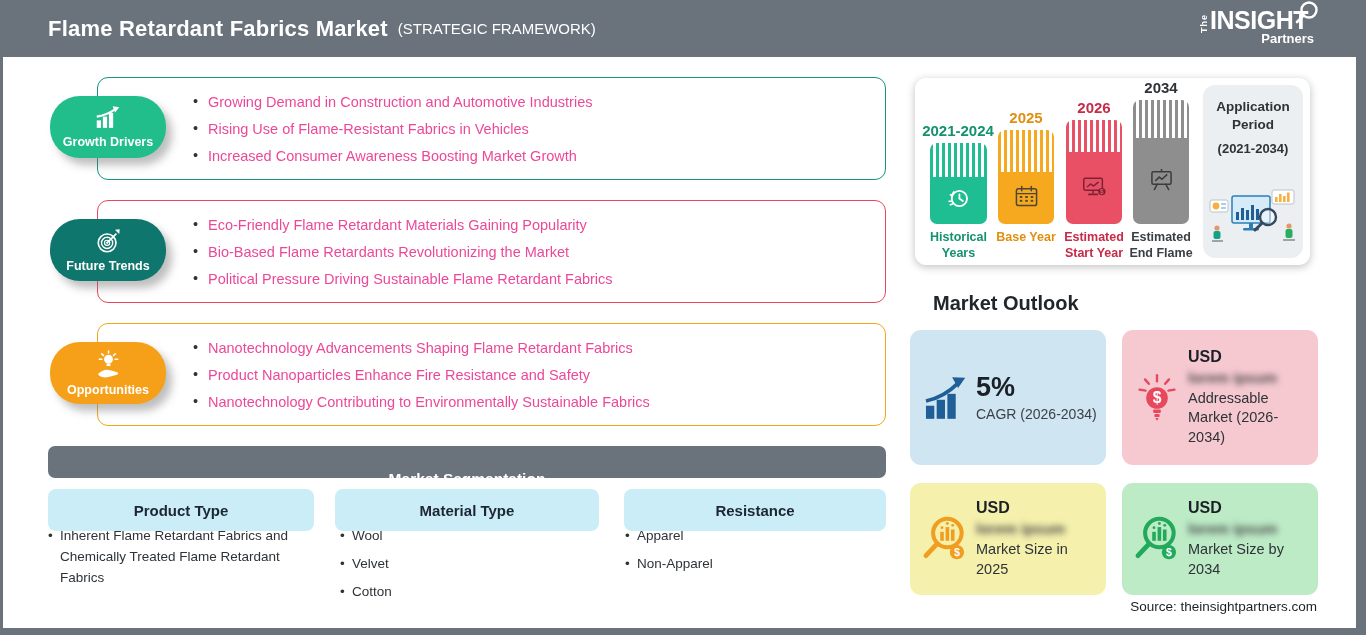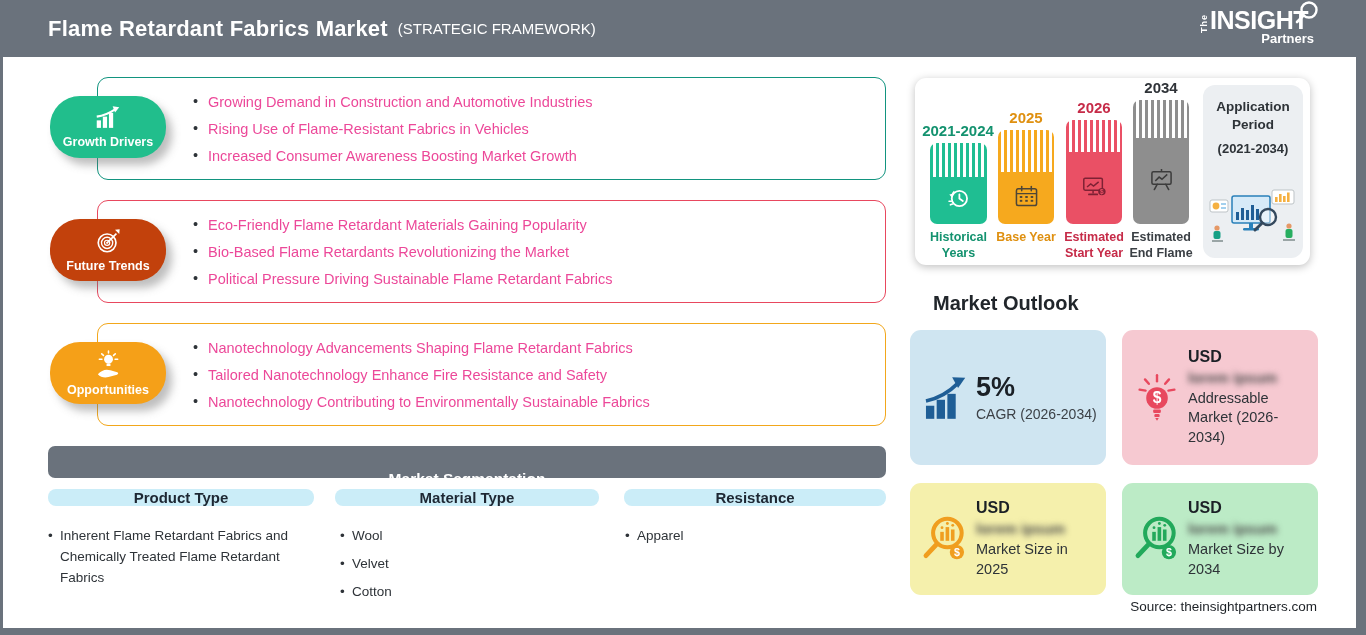--- a/index.html
+++ b/index.html
@@ -42,32 +42,32 @@
   .sec-box.orange { top:323px; border:1.6px solid #F2A71B; }
   .sec-item { position:relative; padding-left:15px; font-size:14.5px; color:#ec4899; }
   .sec-item::before { content:"•"; position:absolute; left:0; top:-1px; color:#2E3338; }
 
   .badge {
     position:absolute; left:50px; width:116px; height:62px; border-radius:30px;
     display:flex; flex-direction:column; align-items:center; justify-content:center;
     gap:1px; box-shadow:6px 7px 8px rgba(110,110,110,.45);
   }
   .badge.green  { top:96px;  background:#21BE8C; }
-  .badge.red    { top:219px; background:#c2410c; }
+  .badge.red    { top:219px; background:#0f766e; }
   .badge.orange { top:342px; background:#F5A018; }
   .badge-label { color:#fff; font-size:12.5px; font-weight:bold; line-height:1; }
 
   
   .seg-bar {
     position:absolute; left:48px; top:446px; width:838px; height:32px;
     background:#6A727C; border-radius:7px; display:flex; align-items:center; justify-content:center;
   }
   .seg-bar-title { color:#fff; font-size:15.5px; font-weight:bold;margin-top:33px; }
   .seg-head {
-    position:absolute; top:489px; height:17px; background:#CBEDF8; border-radius:8px;
+    position:absolute; top:489px; height:42px; background:#CBEDF8; border-radius:8px;
     display:flex; align-items:center; justify-content:center;
     font-size:15px; font-weight:bold; color:#1D2733;
   }
   .seg-head.c0 { left:48px;  width:266px; }
   .seg-head.c1 { left:335px; width:264px; }
   .seg-head.c2 { left:624px; width:262px; }
   .seg-list { position:absolute; top:526px; display:flex; flex-direction:column; gap:7px; }
   .seg-list.c0 { left:48px;  width:256px; }
   .seg-list.c1 { left:340px; width:250px; }
   .seg-list.c2 { left:625px; width:250px; }
@@ -153,21 +153,21 @@
     <div class="sec-item">Rising Use of Flame-Resistant Fabrics in Vehicles</div>
     <div class="sec-item">Increased Consumer Awareness Boosting Market Growth</div>
   </div>
   <div class="sec-box red">
     <div class="sec-item">Eco-Friendly Flame Retardant Materials Gaining Popularity</div>
     <div class="sec-item">Bio-Based Flame Retardants Revolutionizing the Market</div>
     <div class="sec-item">Political Pressure Driving Sustainable Flame Retardant Fabrics</div>
   </div>
   <div class="sec-box orange">
     <div class="sec-item">Nanotechnology Advancements Shaping Flame Retardant Fabrics</div>
-    <div class="sec-item">Tailored Nanotechnology Enhance Fire Resistance and Safety</div>
+    <div class="sec-item">Product Nanoparticles Enhance Fire Resistance and Safety</div>
     <div class="sec-item">Nanotechnology Contributing to Environmentally Sustainable Fabrics</div>
   </div>
 
   <div class="badge green">
     <span>
       <svg width="30" height="25" viewBox="0 0 32 26">
         <rect x="4" y="15" width="4.5" height="8" fill="#fff"></rect>
         <rect x="10.5" y="11" width="4.5" height="12" fill="#fff"></rect>
         <rect x="17" y="7" width="4.5" height="16" fill="#fff"></rect>
         <path d="M4 11 C 12 10, 18 7, 24 3" stroke="#fff" stroke-width="2.2" fill="none"></path>
@@ -214,20 +214,21 @@
   <div class="seg-list c0">
     <div class="seg-item">Inherent Flame Retardant Fabrics and Chemically Treated Flame Retardant Fabrics</div>
   </div>
   <div class="seg-list c1">
     <div class="seg-item">Wool</div>
     <div class="seg-item">Velvet</div>
     <div class="seg-item">Cotton</div>
   </div>
   <div class="seg-list c2">
     <div class="seg-item">Apparel</div>
+    <div class="seg-item">Non-Apparel</div>
   </div>
 
   <div class="timeline-card">
     <div class="tl-year b0">2021-2024</div>
     <div class="tl-year b1">2025</div>
     <div class="tl-year b2">2026</div>
     <div class="tl-year b3">2034</div>
 
     <div class="tl-bar b0">
       <div class="tl-stripes"></div>

